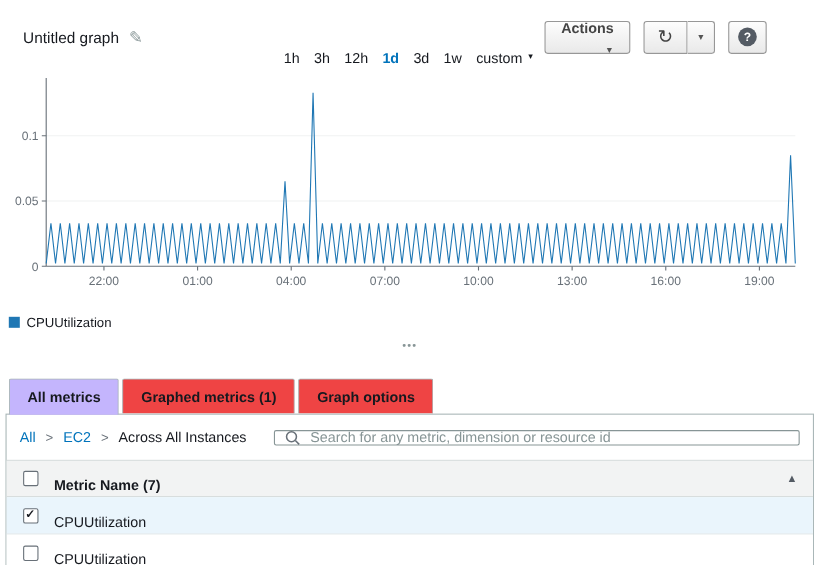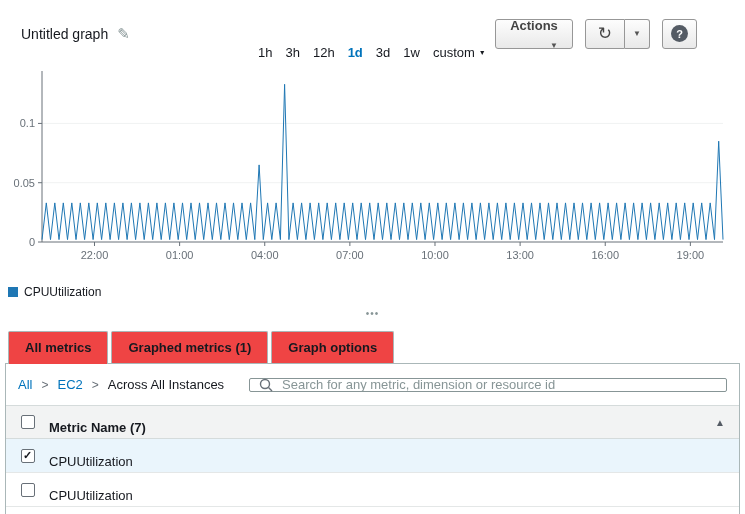--- a/index.html
+++ b/index.html
@@ -39,21 +39,21 @@
 
   
   .resize-handle { text-align:center; color:#879596; font-size:10px; line-height:6px;
                    letter-spacing:1px; padding:10px 0 8px 0; cursor:row-resize; user-select:none; }
 
   
   .tabs-section { padding:0 5px; margin-top:6px; }
   .tabs { display:flex; gap:3px; padding-left:3px; align-items:flex-end; }
   .tab { padding:8px 16px 8px 16px; font-size:13px; font-weight:700; background:#ef4444;
          border:1px solid #aab7b8; border-bottom:none; border-radius:2px 2px 0 0; cursor:pointer; }
-  .tab.active { background:#ef4444; position:relative; z-index:2; margin-bottom:-1px; padding-bottom:9px; }
+  .tab.active { background:#c4b5fd; position:relative; z-index:2; margin-bottom:-1px; padding-bottom:9px;margin-top:12px; }
   .panel { border:1px solid #aab7b8; background:#fff; height:210px; position:relative; z-index:1; }
 
   .browse-row { display:flex; align-items:center; gap:9px; padding:13px 12px; }
   .bc-link { color:#0073bb; font-size:13px; cursor:pointer; }
   .bc-sep { color:#687078; font-size:12px; }
   .bc-current { font-size:13px; color:#16191f; cursor:pointer; }
   .search-box { flex:1; display:flex; align-items:center; gap:7px; border:1px solid #879596;
                 border-radius:2px; height:14px; padding:0 9px; margin-left:16px; background:#fff; }
   .search-box input { border:none; outline:none; flex:1; font-size:13px; font-family:inherit; color:#16191f; background:transparent; }
   .search-box input::placeholder { color:#879596; }

